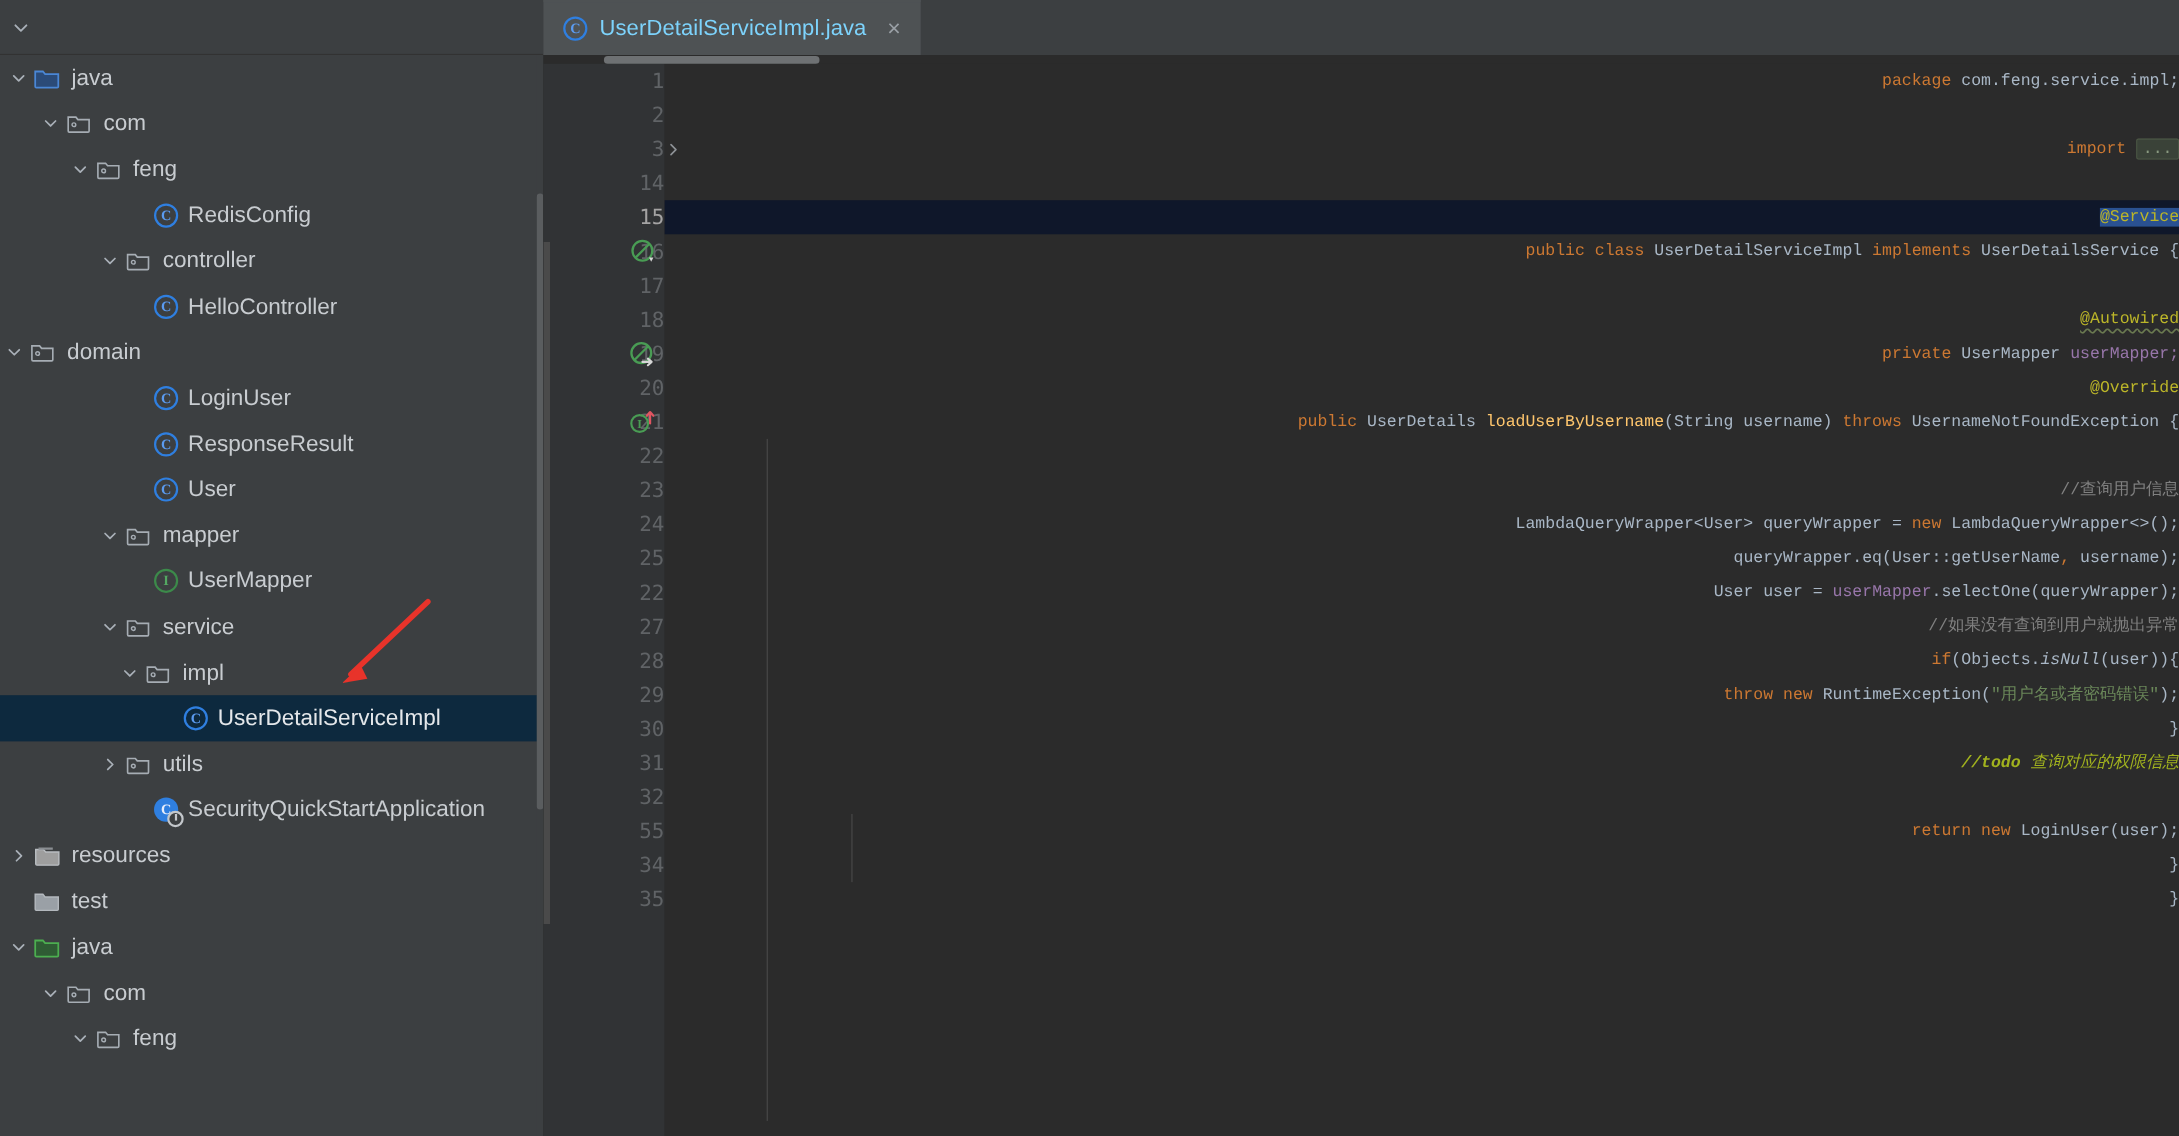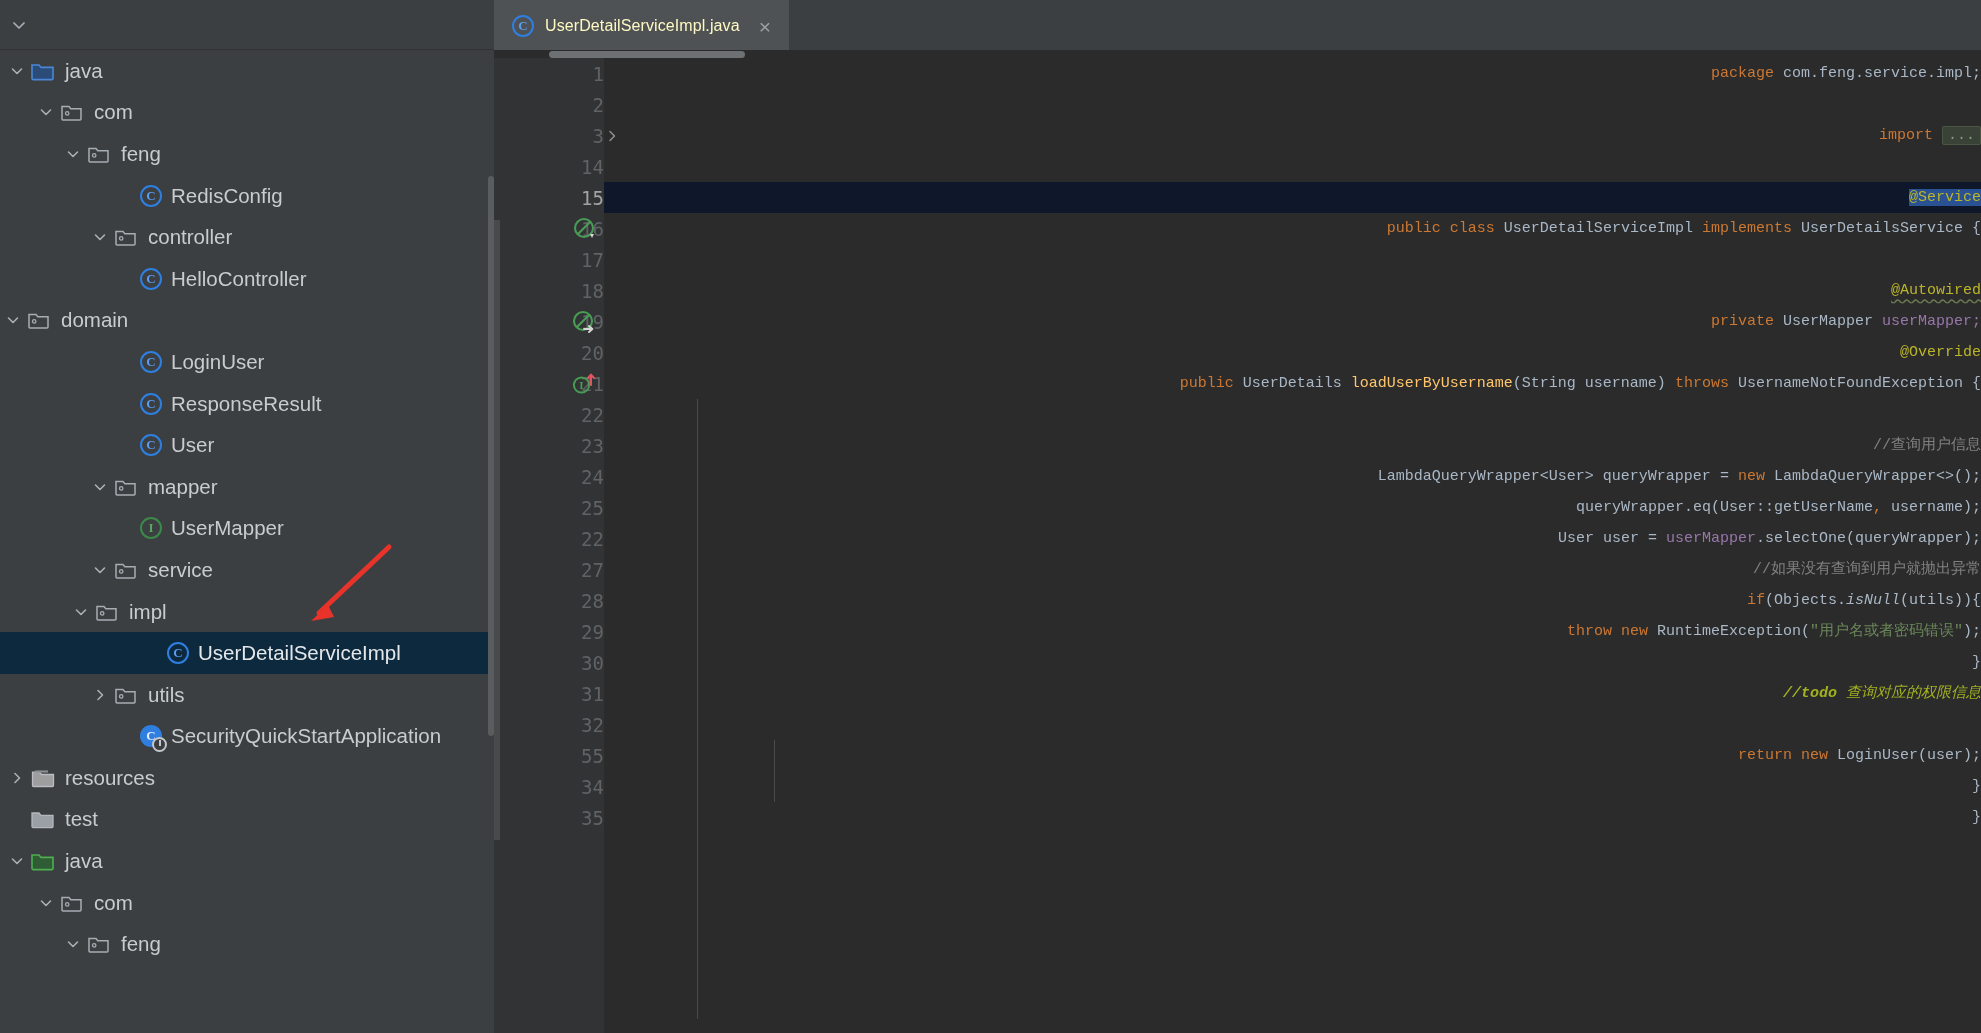--- a/index.html
+++ b/index.html
@@ -19,21 +19,21 @@
       color:#a9b0b8;}
   .topbar .tab-strip{flex:1;background:#3c3f41;display:flex;align-items:flex-end;}
   .tab{
     height:50px;box-sizing:border-box;
     display:flex;align-items:center;gap:11px;
     padding:0 18px 0 18px;
     background:#4e5254;
     border-top:2px solid #4e5254;
     color:#bbbbbb;font-size:20px;
   }
-  .tab .tab-label{font-size:16px;letter-spacing:.1px;color:#fef9c3;}
+  .tab .tab-label{font-size:20px;letter-spacing:.1px;color:#7dd3fc;}
   .tab .close-x{color:#9aa0a6;font-size:21px;line-height:1;margin-left:8px;}
 
   
   .ic-class{width:22px;height:22px;border-radius:50%;border:2.4px solid #2f7fe0;box-sizing:border-box;
       display:flex;align-items:center;justify-content:center;color:#5b9bf0;font-size:13px;
       font-family:"Liberation Serif",serif;font-weight:700;flex:0 0 22px;}
   .ic-iface{width:22px;height:22px;border-radius:50%;border:2.4px solid #3c8a4a;box-sizing:border-box;
       display:flex;align-items:center;justify-content:center;color:#54a862;font-size:13px;
       font-family:"Liberation Serif",serif;font-weight:700;flex:0 0 22px;}
   .ic-springboot{position:relative;width:22px;height:22px;flex:0 0 22px;}
@@ -271,21 +271,21 @@
           </span>
         <span class="ic-pkg">
           <svg width="26" height="22" viewBox="0 0 26 22">
               <path d="M3 5.5 h7 l1.8 2.2 h10.2 v10.4 a1 1 0 0 1 -1 1 H4 a1 1 0 0 1 -1 -1 Z" fill="none" stroke="#a6adb4" stroke-width="1.5"></path>
               <circle cx="8.2" cy="12.4" r="1.7" fill="none" stroke="#a6adb4" stroke-width="1.3"></circle>
             </svg>
         </span>
         <span class="label">service</span>
       </div>
 
-      <div class="node" style="padding-left:68px">
+      <div class="node" style="padding-left:105px">
         <span class="arrow">
             <svg width="18" height="18" viewBox="0 0 18 18">
               <path d="M4.5 7 L9 11.5 L13.5 7" stroke="#a9b0b8" stroke-width="1.6" fill="none" stroke-linecap="round" stroke-linejoin="round"></path>
             </svg>
           </span>
         <span class="ic-pkg">
           <svg width="26" height="22" viewBox="0 0 26 22">
               <path d="M3 5.5 h7 l1.8 2.2 h10.2 v10.4 a1 1 0 0 1 -1 1 H4 a1 1 0 0 1 -1 -1 Z" fill="none" stroke="#a6adb4" stroke-width="1.5"></path>
               <circle cx="8.2" cy="12.4" r="1.7" fill="none" stroke="#a6adb4" stroke-width="1.3"></circle>
             </svg>
@@ -547,21 +547,21 @@
         <div class="line">        <span class="cmt">//查询用户信息</span></div>
 
         <div class="line">        <span class="txt">LambdaQueryWrapper&lt;User&gt;</span> <span class="txt">queryWrapper</span> <span class="txt">=</span> <span class="kw">new</span> <span class="txt">LambdaQueryWrapper&lt;&gt;();</span></div>
 
         <div class="line">        <span class="txt">queryWrapper.eq(User::getUserName</span><span class="kw">,</span><span class="txt"> username);</span></div>
 
         <div class="line">        <span class="txt">User user = </span><span class="fld">userMapper</span><span class="txt">.selectOne(queryWrapper);</span></div>
 
         <div class="line">        <span class="cmt">//如果没有查询到用户就抛出异常</span></div>
 
-        <div class="line">        <span class="kw">if</span><span class="txt">(Objects.</span><span class="txt ital">isNull</span><span class="txt">(utils)){</span></div>
+        <div class="line">        <span class="kw">if</span><span class="txt">(Objects.</span><span class="txt ital">isNull</span><span class="txt">(user)){</span></div>
 
         <div class="line">            <span class="kw">throw</span> <span class="kw">new</span> <span class="txt">RuntimeException(</span><span class="str">"用户名或者密码错误"</span><span class="txt">);</span></div>
 
         <div class="line">        <span class="txt">}</span></div>
 
         <div class="line">        <span class="todo-kw">//todo</span> <span class="todo">查询对应的权限信息</span></div>
 
         <div class="line"></div>
 
         <div class="line">        <span class="kw">return</span> <span class="kw">new</span> <span class="txt">LoginUser(user);</span></div>

